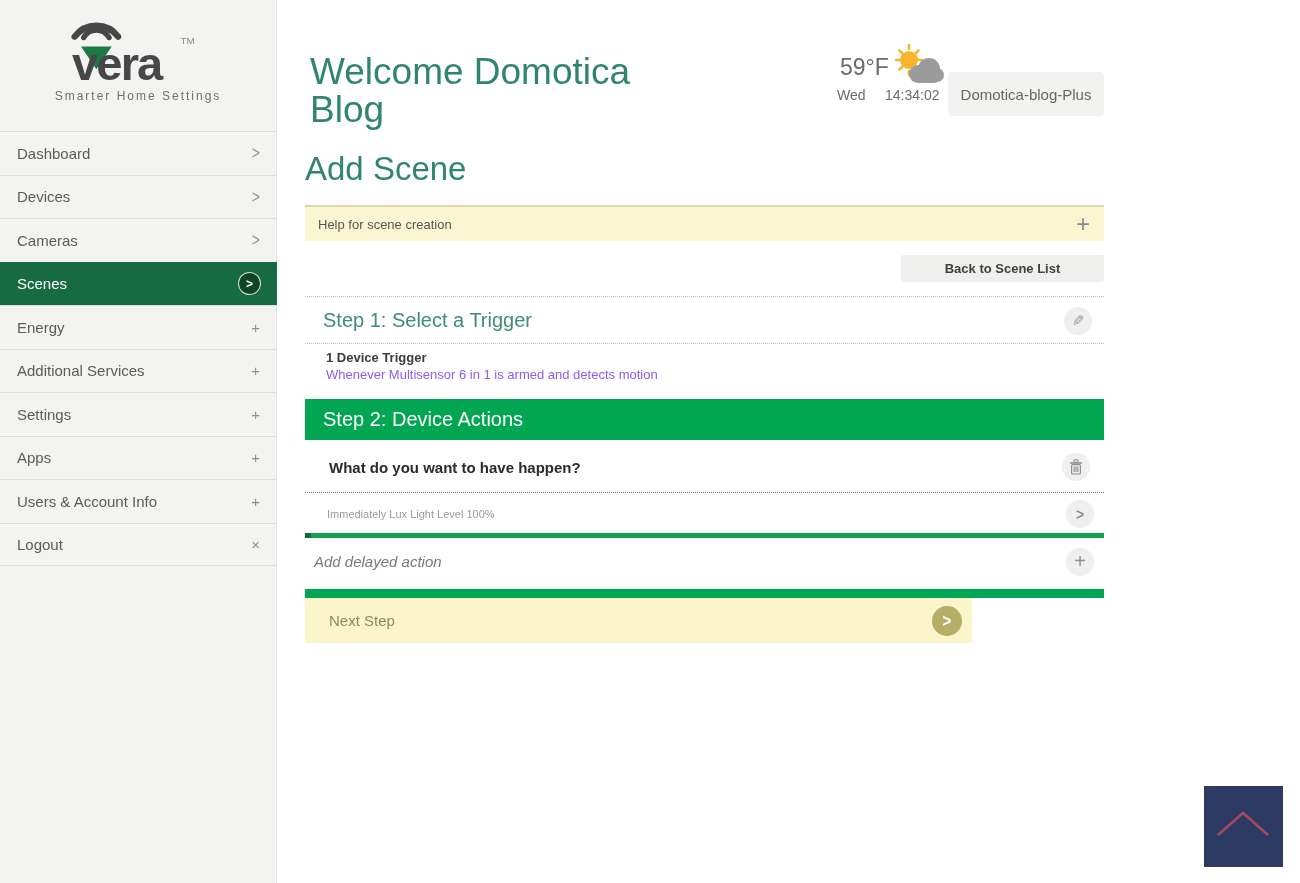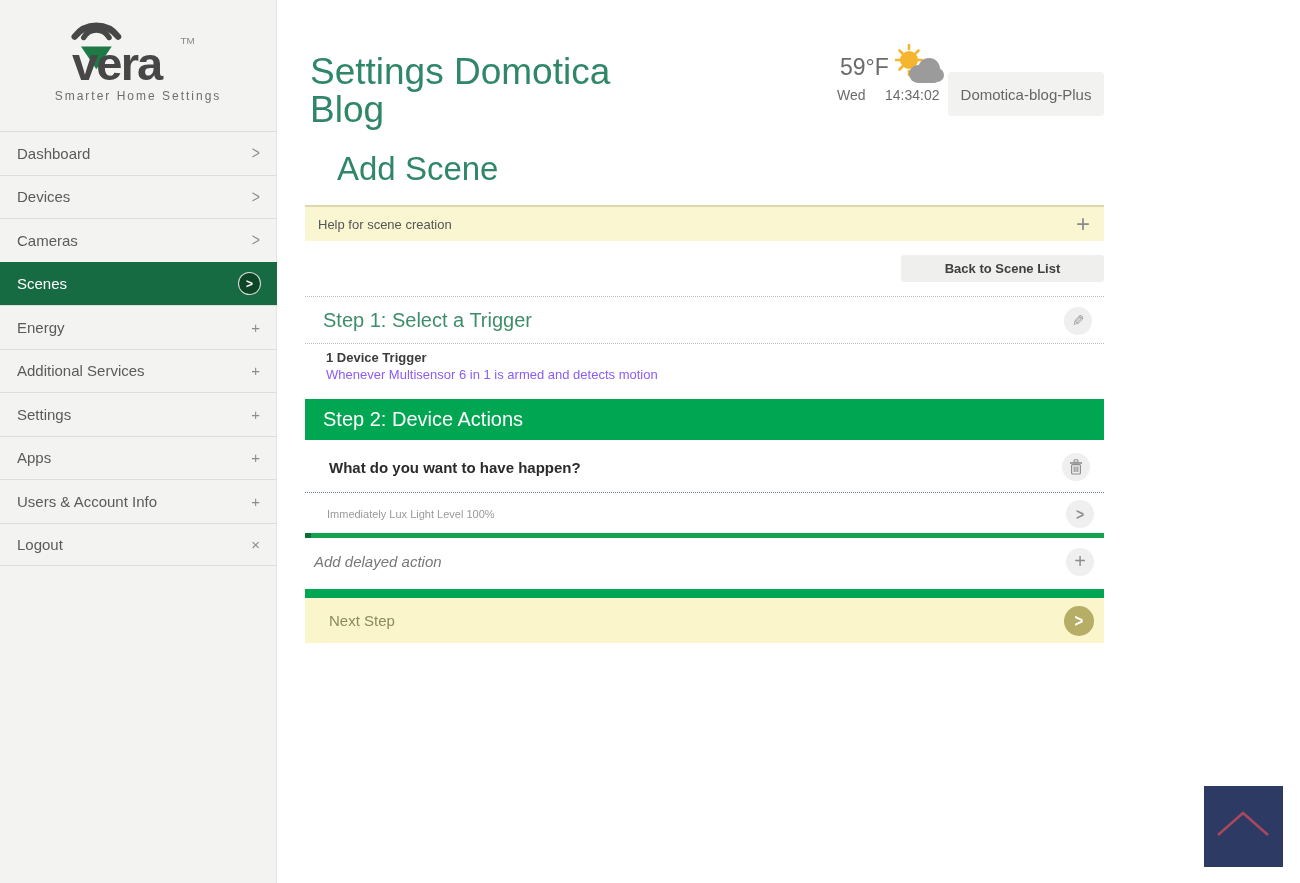--- a/index.html
+++ b/index.html
@@ -46,21 +46,21 @@
   .weather-icon { position:absolute; left:889px; top:44px; }
   .weather-day  { position:absolute; left:837px; top:87px; font-size:14px; color:#6b6b6b; }
   .weather-time { position:absolute; left:885px; top:87px; font-size:14px; color:#6b6b6b; }
   .controller-btn {
     position:absolute; left:948px; top:72px; width:156px; height:44px;
     background:#f2f2f0; border-radius:4px; border:none; cursor:pointer;
     font-size:15px; color:#666; font-family:inherit;
   }
   .page-title {
     position:absolute; left:305px; top:150px;
-    font-size:33px; font-weight:300; color:#2f8767;margin-left:32px;
+    font-size:33px; font-weight:300; color:#2f8767;
   }
 
   
   .panel { position:absolute; left:305px; top:0; width:799px; }
   .help-bar {
     position:absolute; top:205px; width:799px; height:36px;
     background:#faf6d2; border-top:2px solid #dcd7af;
     display:flex; align-items:center; justify-content:space-between;
     padding:0 14px 0 13px; cursor:pointer;
   }
@@ -108,21 +108,21 @@
   .q-text { font-size:15px; font-weight:bold; color:#2b2b2b; }
   .row-action { top:494px; height:39px; padding:0 10px 0 22px; cursor:pointer; }
   .action-text { font-size:11px; color:#9a9a9a; }
   .green-underline { position:absolute; top:533px; width:799px; height:5px; background:#13a24d; }
   .green-underline .cap { position:absolute; left:0; top:0; width:6px; height:5px; background:#0b6e35; }
   .row-delayed { top:538px; height:47px; padding:0 10px 0 9px; cursor:pointer; }
   .delayed-text { font-size:15px; color:#787878;font-style:italic; }
 
   .next-green { position:absolute; top:589px; width:799px; height:9px; background:#00a651; }
   .next-bar {
-    position:absolute; top:598px; width:799px; height:45px; background:#faf5cb;
+    position:absolute; top:598px; width:667px; height:45px; background:#faf5cb;
     display:flex; align-items:center; justify-content:space-between;
     padding:0 10px 0 24px; cursor:pointer;
   }
   .next-text { font-size:15px; color:#8b8b60; }
   .next-circle {
     width:30px; height:30px; border-radius:50%; background:#b6ad66;
     display:flex; align-items:center; justify-content:center;
     color:#fff; font-size:15px; font-weight:bold; border:none; cursor:pointer;
   }
   .next-circle span { transform:scaleY(1.2); }
@@ -186,21 +186,21 @@
       <span>Users &amp; Account Info</span>
       <span class="mi-icon">+</span>
     </div>
     <div class="menu-item">
       <span>Logout</span>
       <span class="mi-icon">×</span>
     </div>
   </div>
 </div>
 
-<h1 class="welcome-title">Settings Domotica Blog</h1>
+<h1 class="welcome-title">Welcome Domotica Blog</h1>
 
 <div class="weather-temp">59°F</div>
 <div class="weather-icon">
   <svg width="56" height="42" viewBox="0 0 56 42">
     <g stroke="#f6b52e" stroke-width="2.6" stroke-linecap="round">
       <line x1="20" y1="1" x2="20" y2="5"></line>
       <line x1="20" y1="27" x2="20" y2="31"></line>
       <line x1="7" y1="16" x2="11" y2="16"></line>
       <line x1="29" y1="16" x2="33" y2="16"></line>
       <line x1="10.5" y1="6.5" x2="13.5" y2="9.5"></line>

